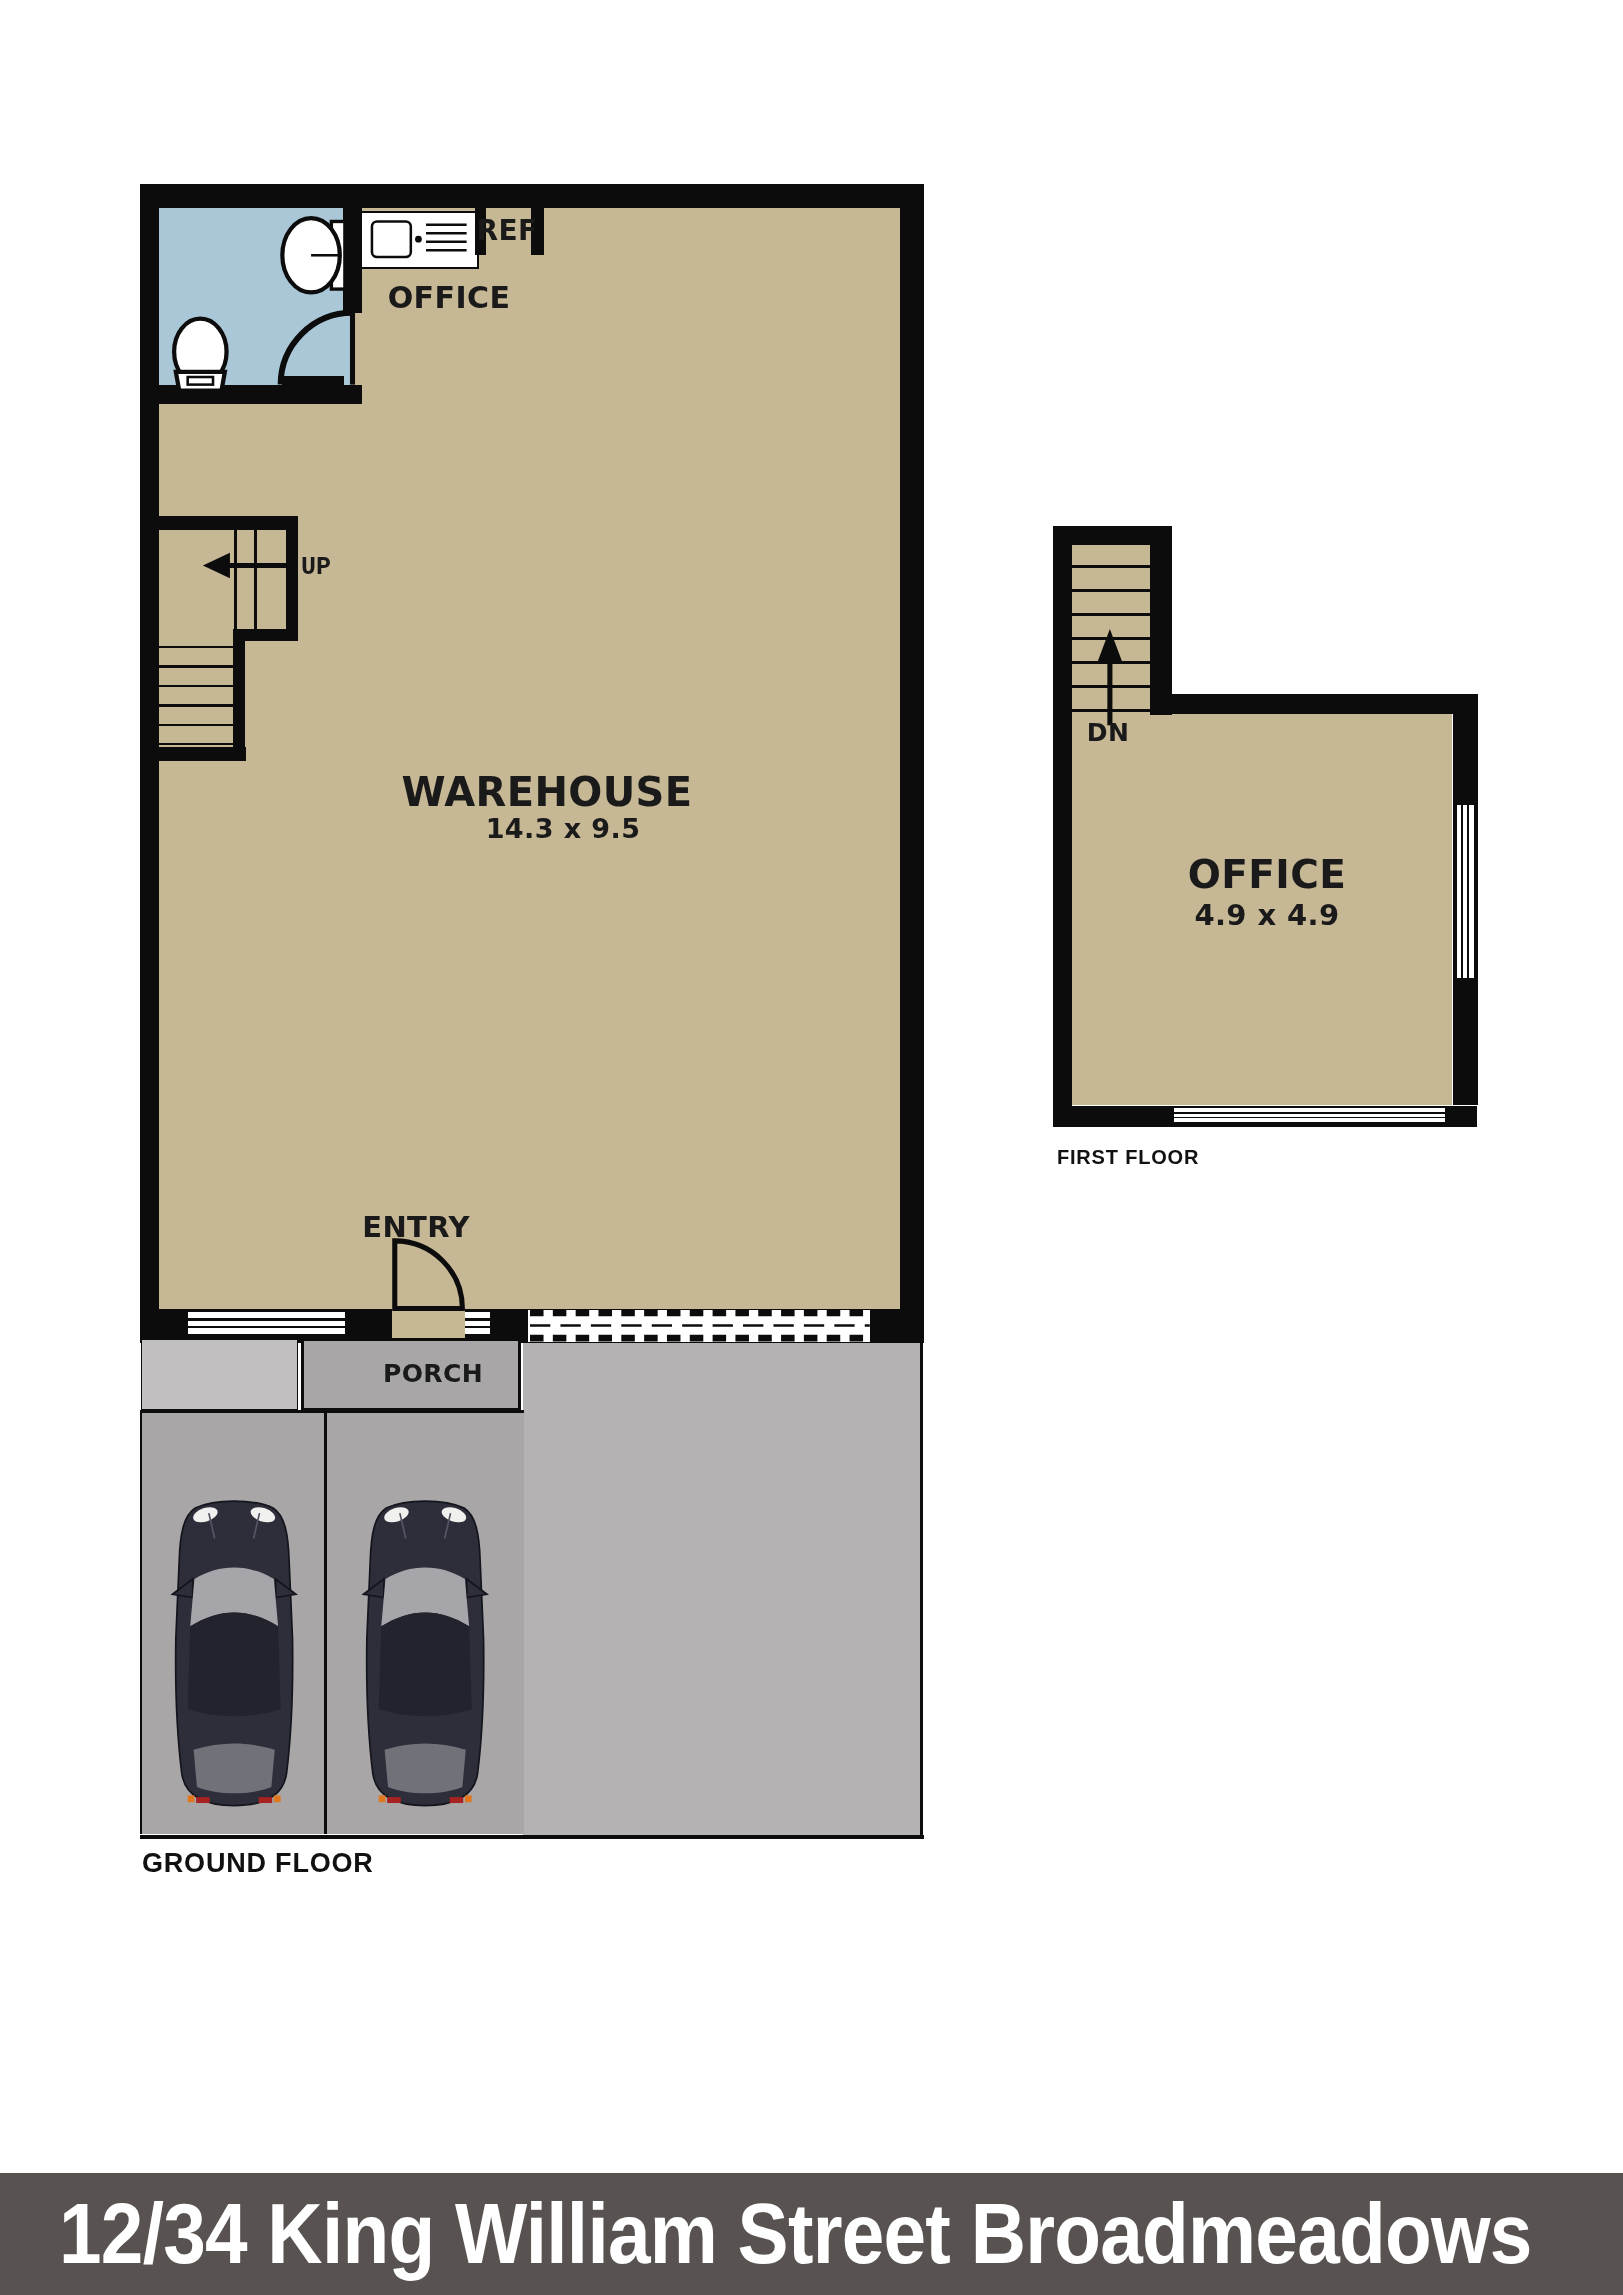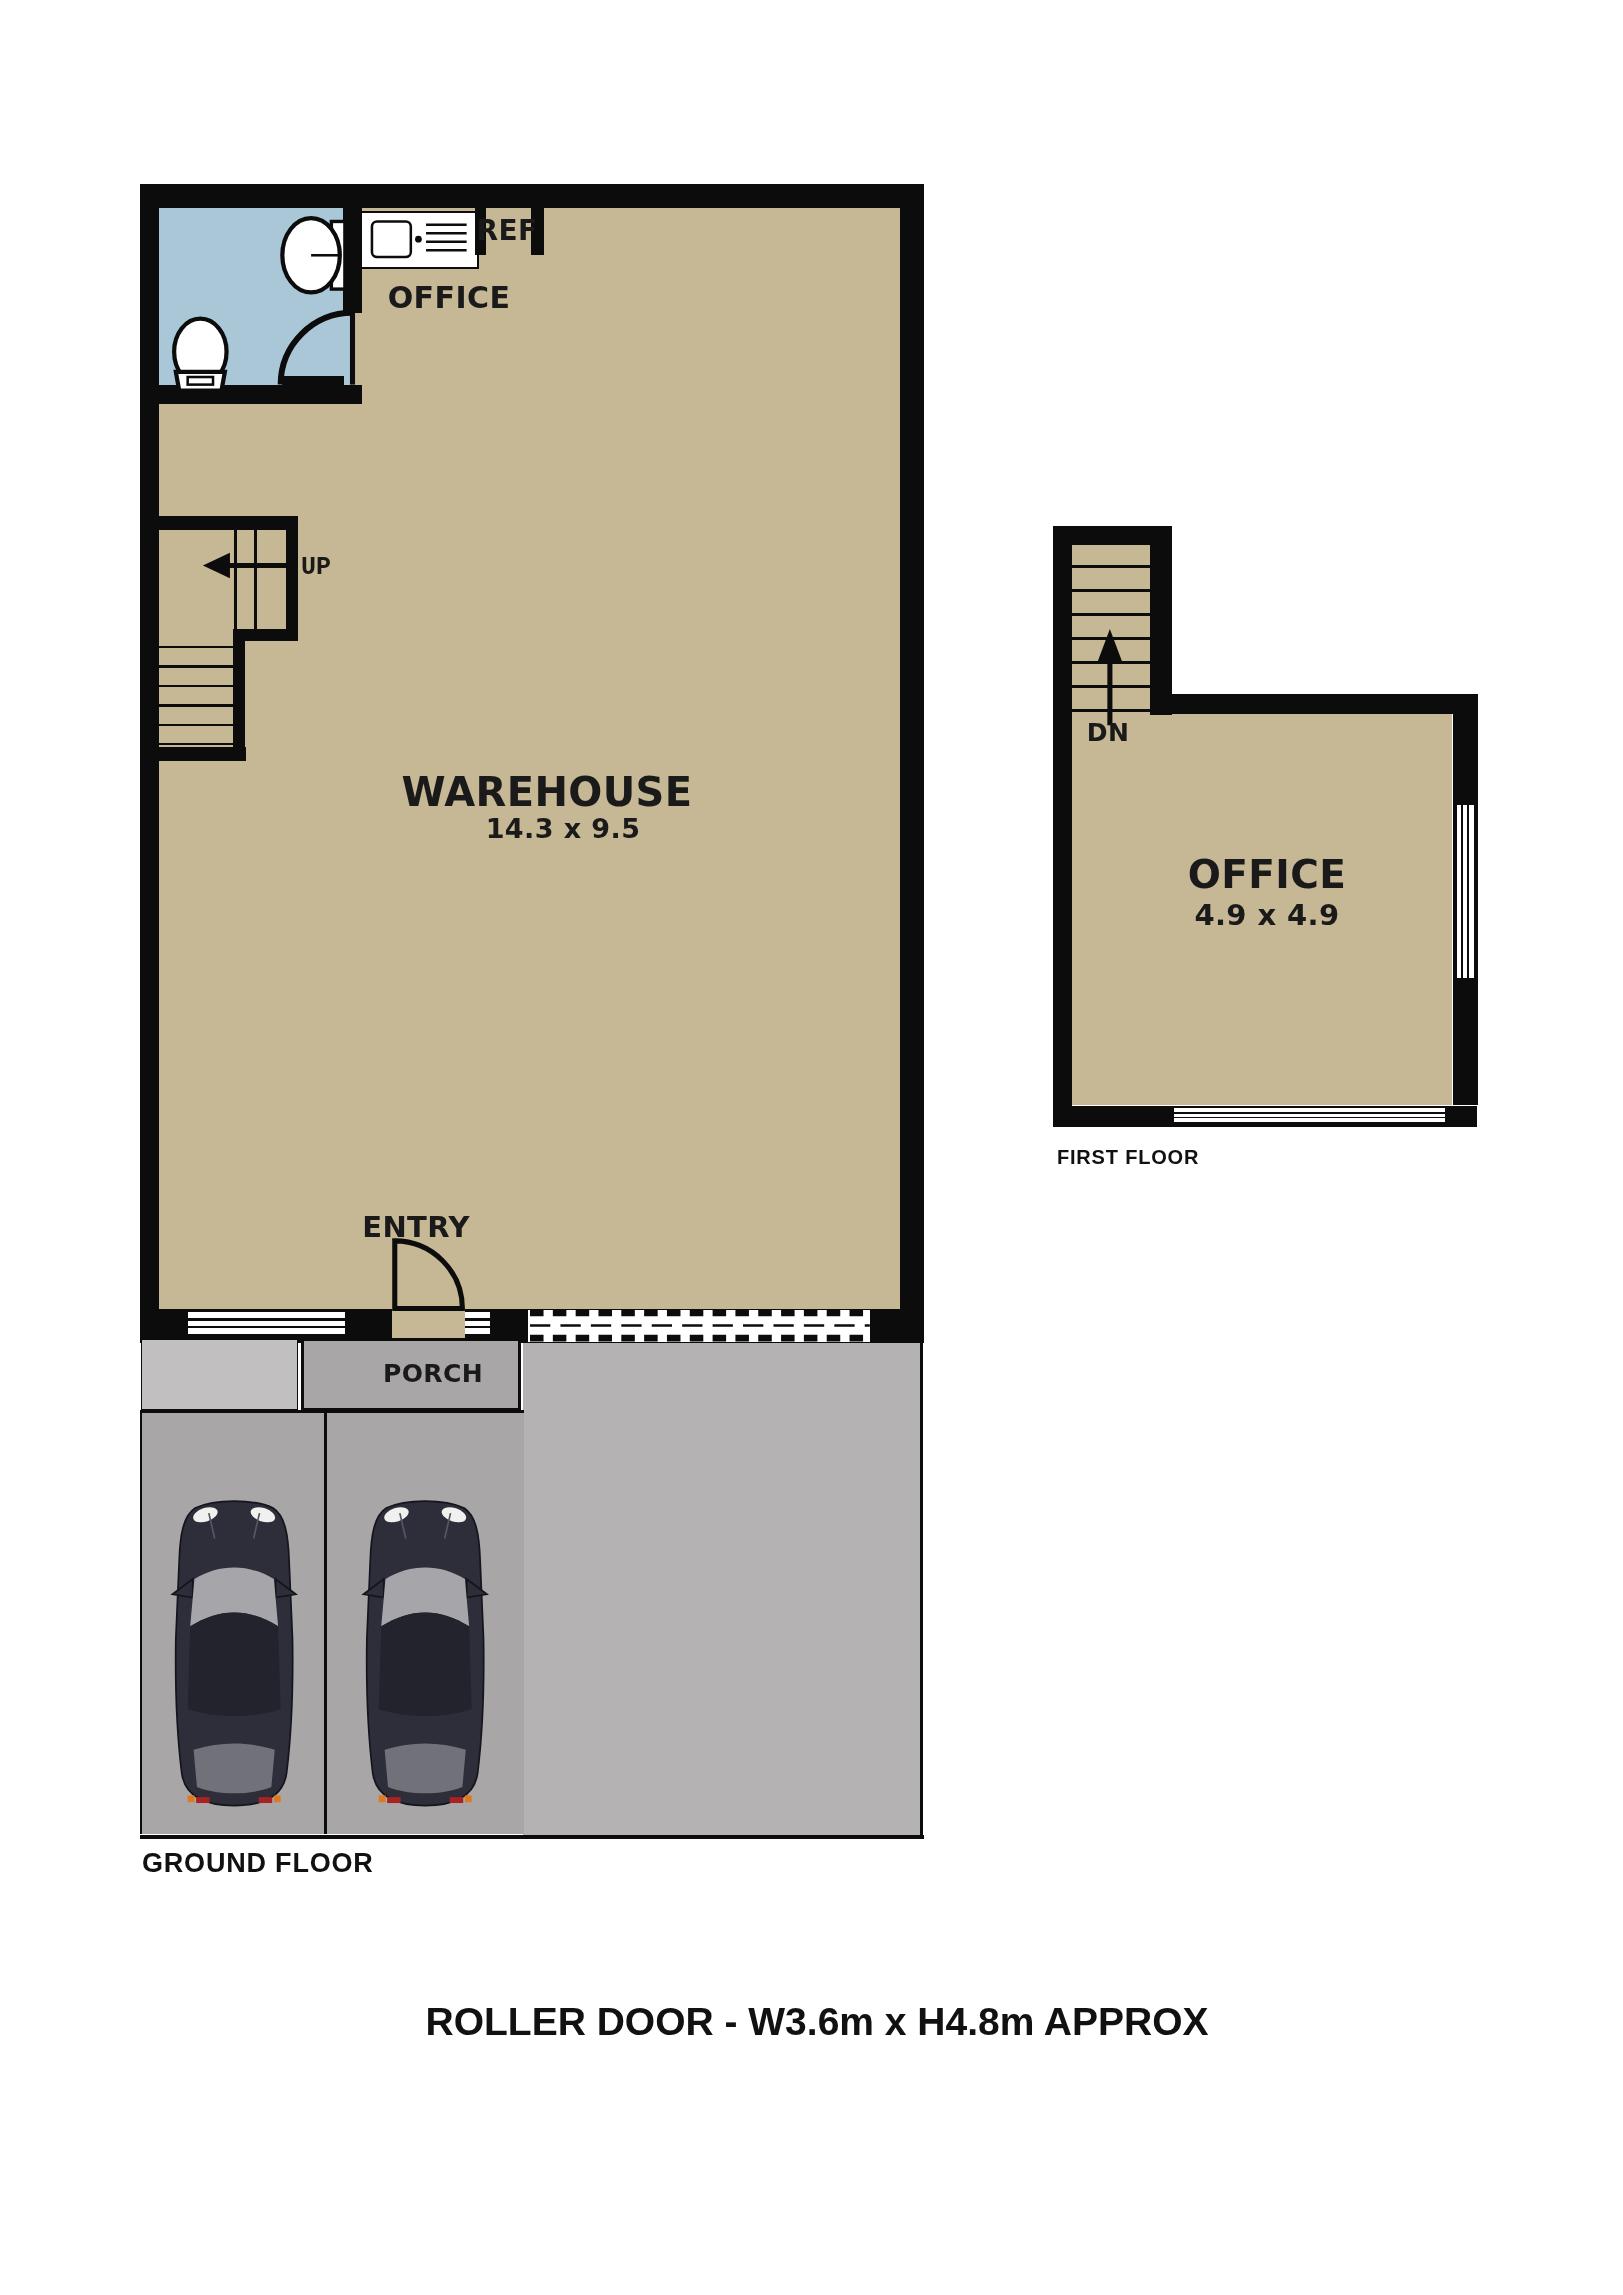--- a/index.html
+++ b/index.html
@@ -176,17 +176,19 @@
   <div class="room-label" style="left:549px;top:828px;font-size:27px;margin-left:14px;">14.3 x 9.5</div>
   <div class="room-label" style="left:416px;top:1227px;font-size:29px;">ENTRY</div>
   <div class="room-label" style="left:433px;top:1373px;font-size:25px;">PORCH</div>
   <div class="floor-label" style="left:142px;top:1863px;font-size:27px;">GROUND FLOOR</div>
 
   <div class="room-label" style="left:1108px;top:732px;font-size:25px;">DN</div>
   <div class="room-label" style="left:1267px;top:874px;font-size:39px;">OFFICE</div>
   <div class="room-label" style="left:1267px;top:915px;font-size:29px;">4.9 x 4.9</div>
   <div class="floor-label" style="left:1057px;top:1157px;font-size:20px;">FIRST FLOOR</div>
 
-  <div class="caption" style="left:817px;top:2022px;font-size:39px;font-weight:bold;">ROLLER DOOR - W3.6m x H4.8m APPROX</div>
 
+  <div id="footer-bar">
+    <div id="footer-text">12/34 King William Street Broadmeadows</div>
+  </div>
 
 </div>
 
 
 </body></html>

